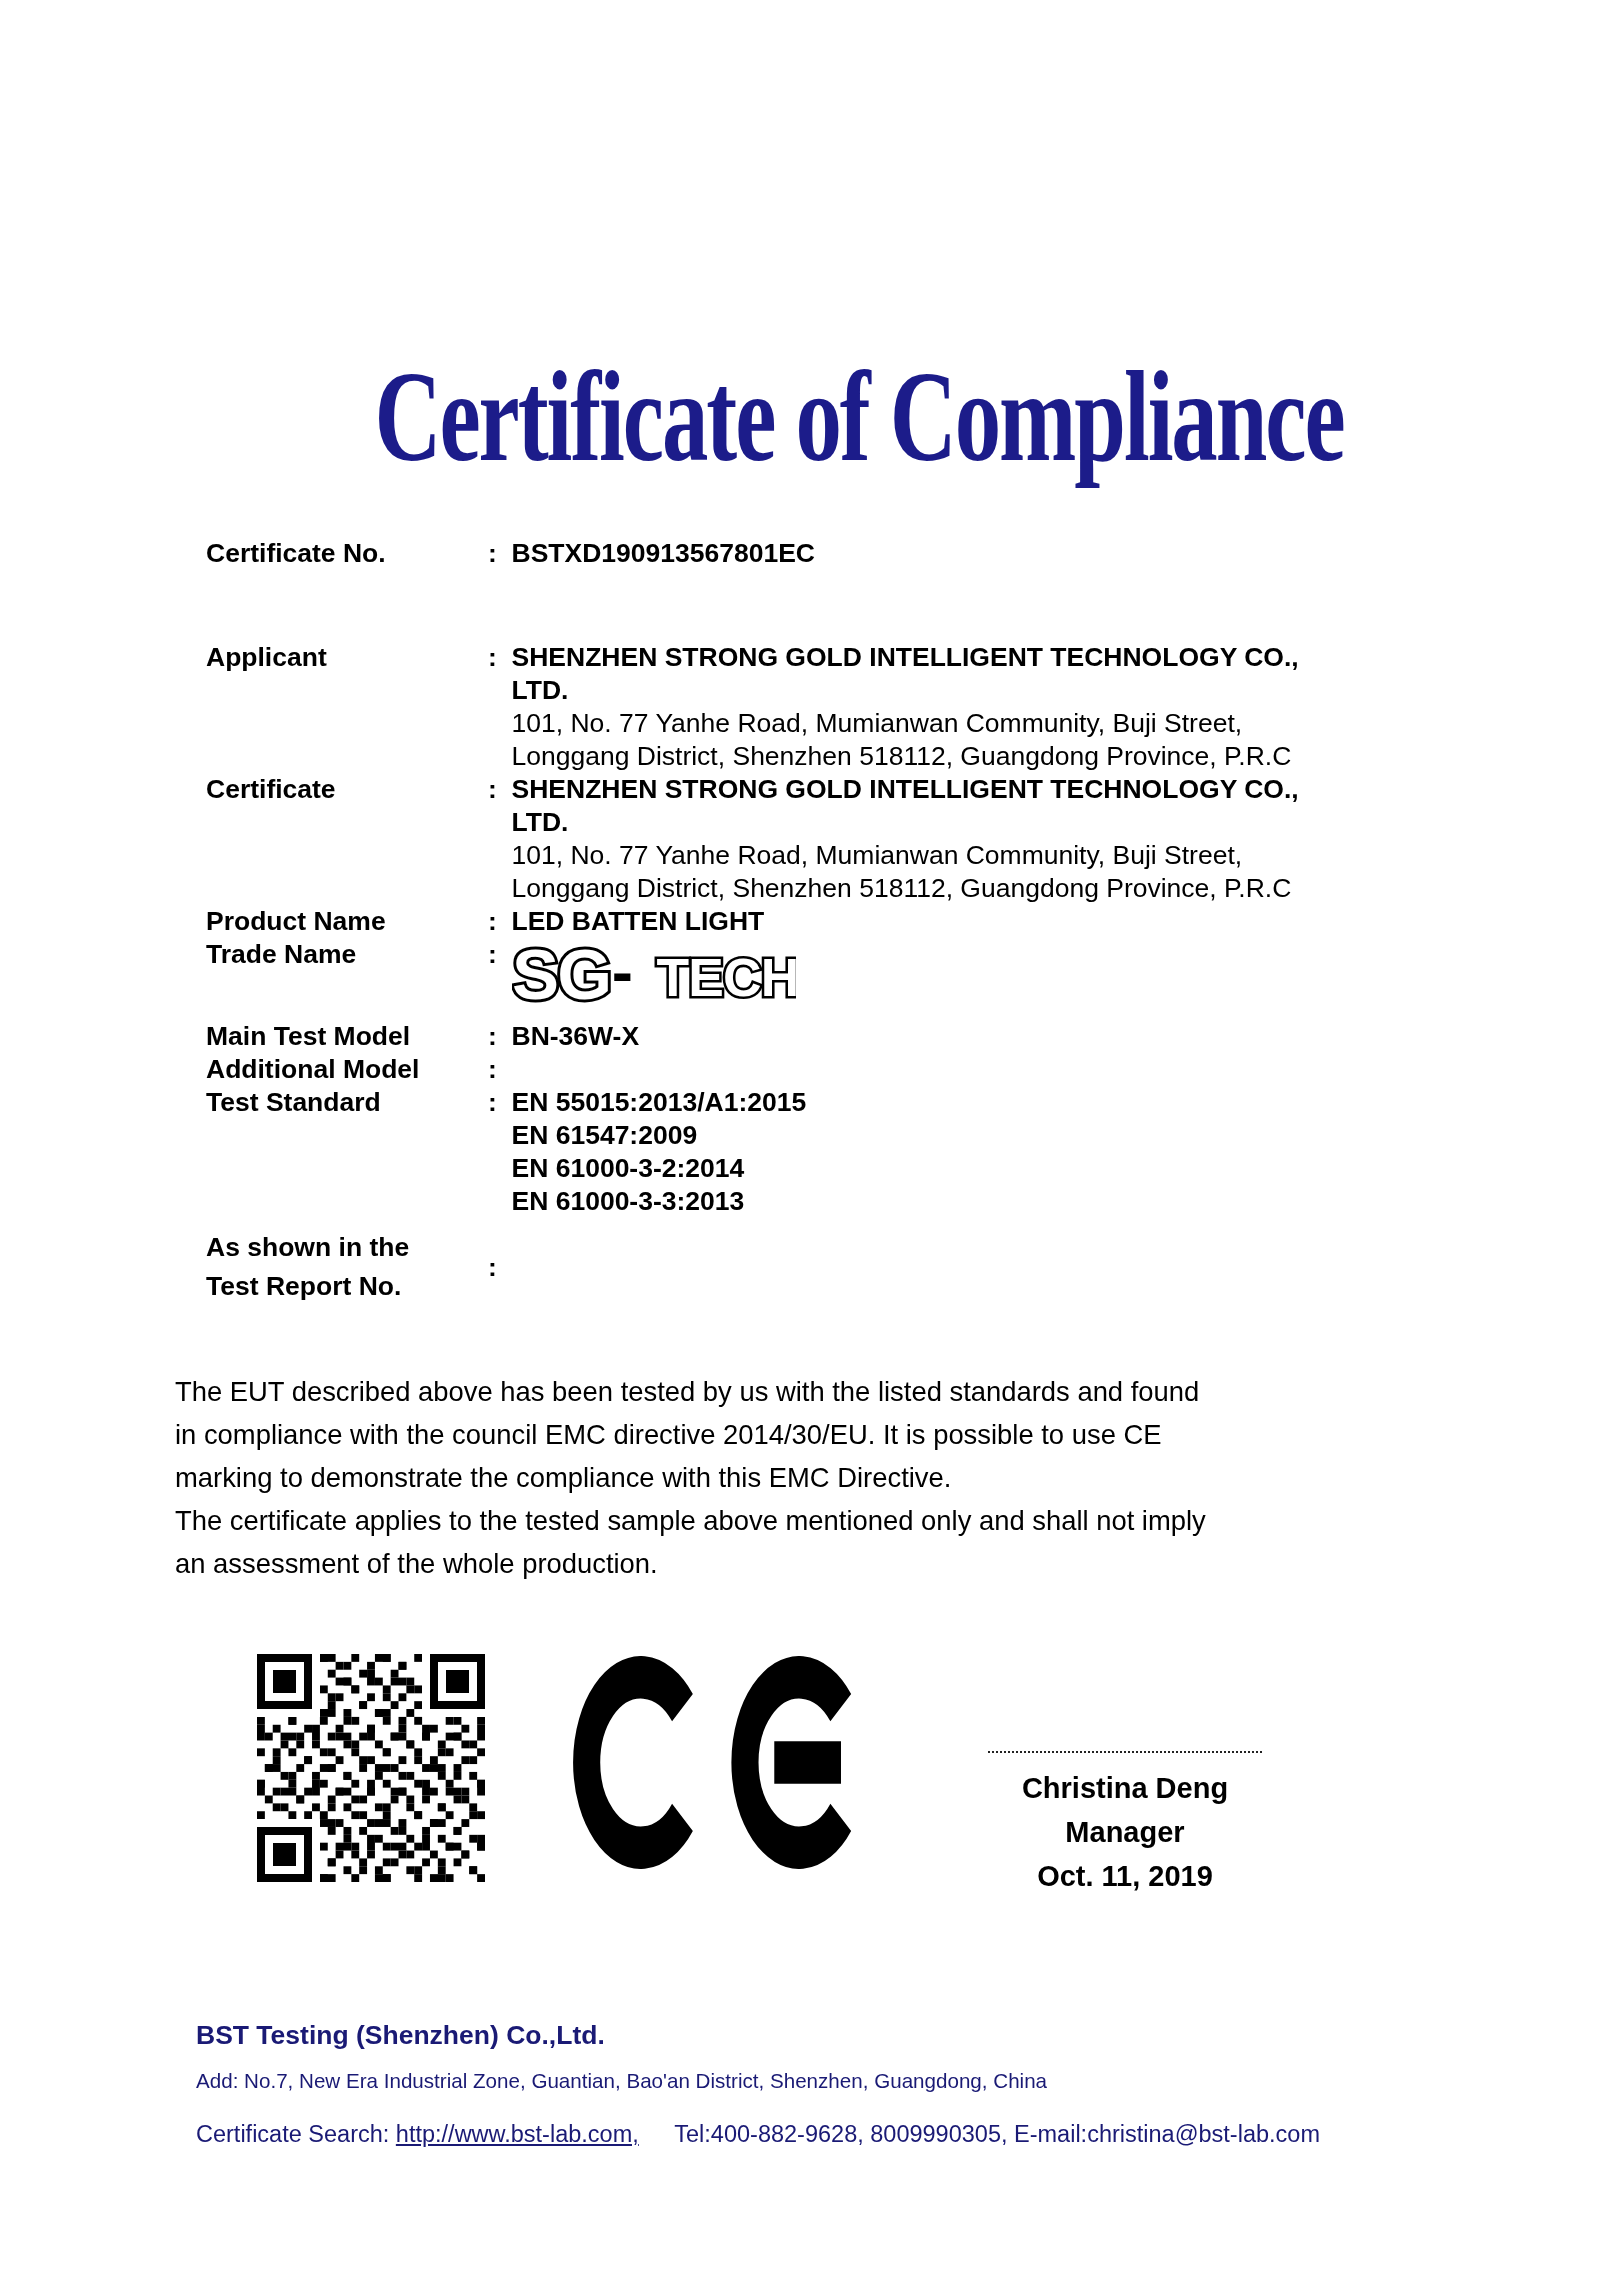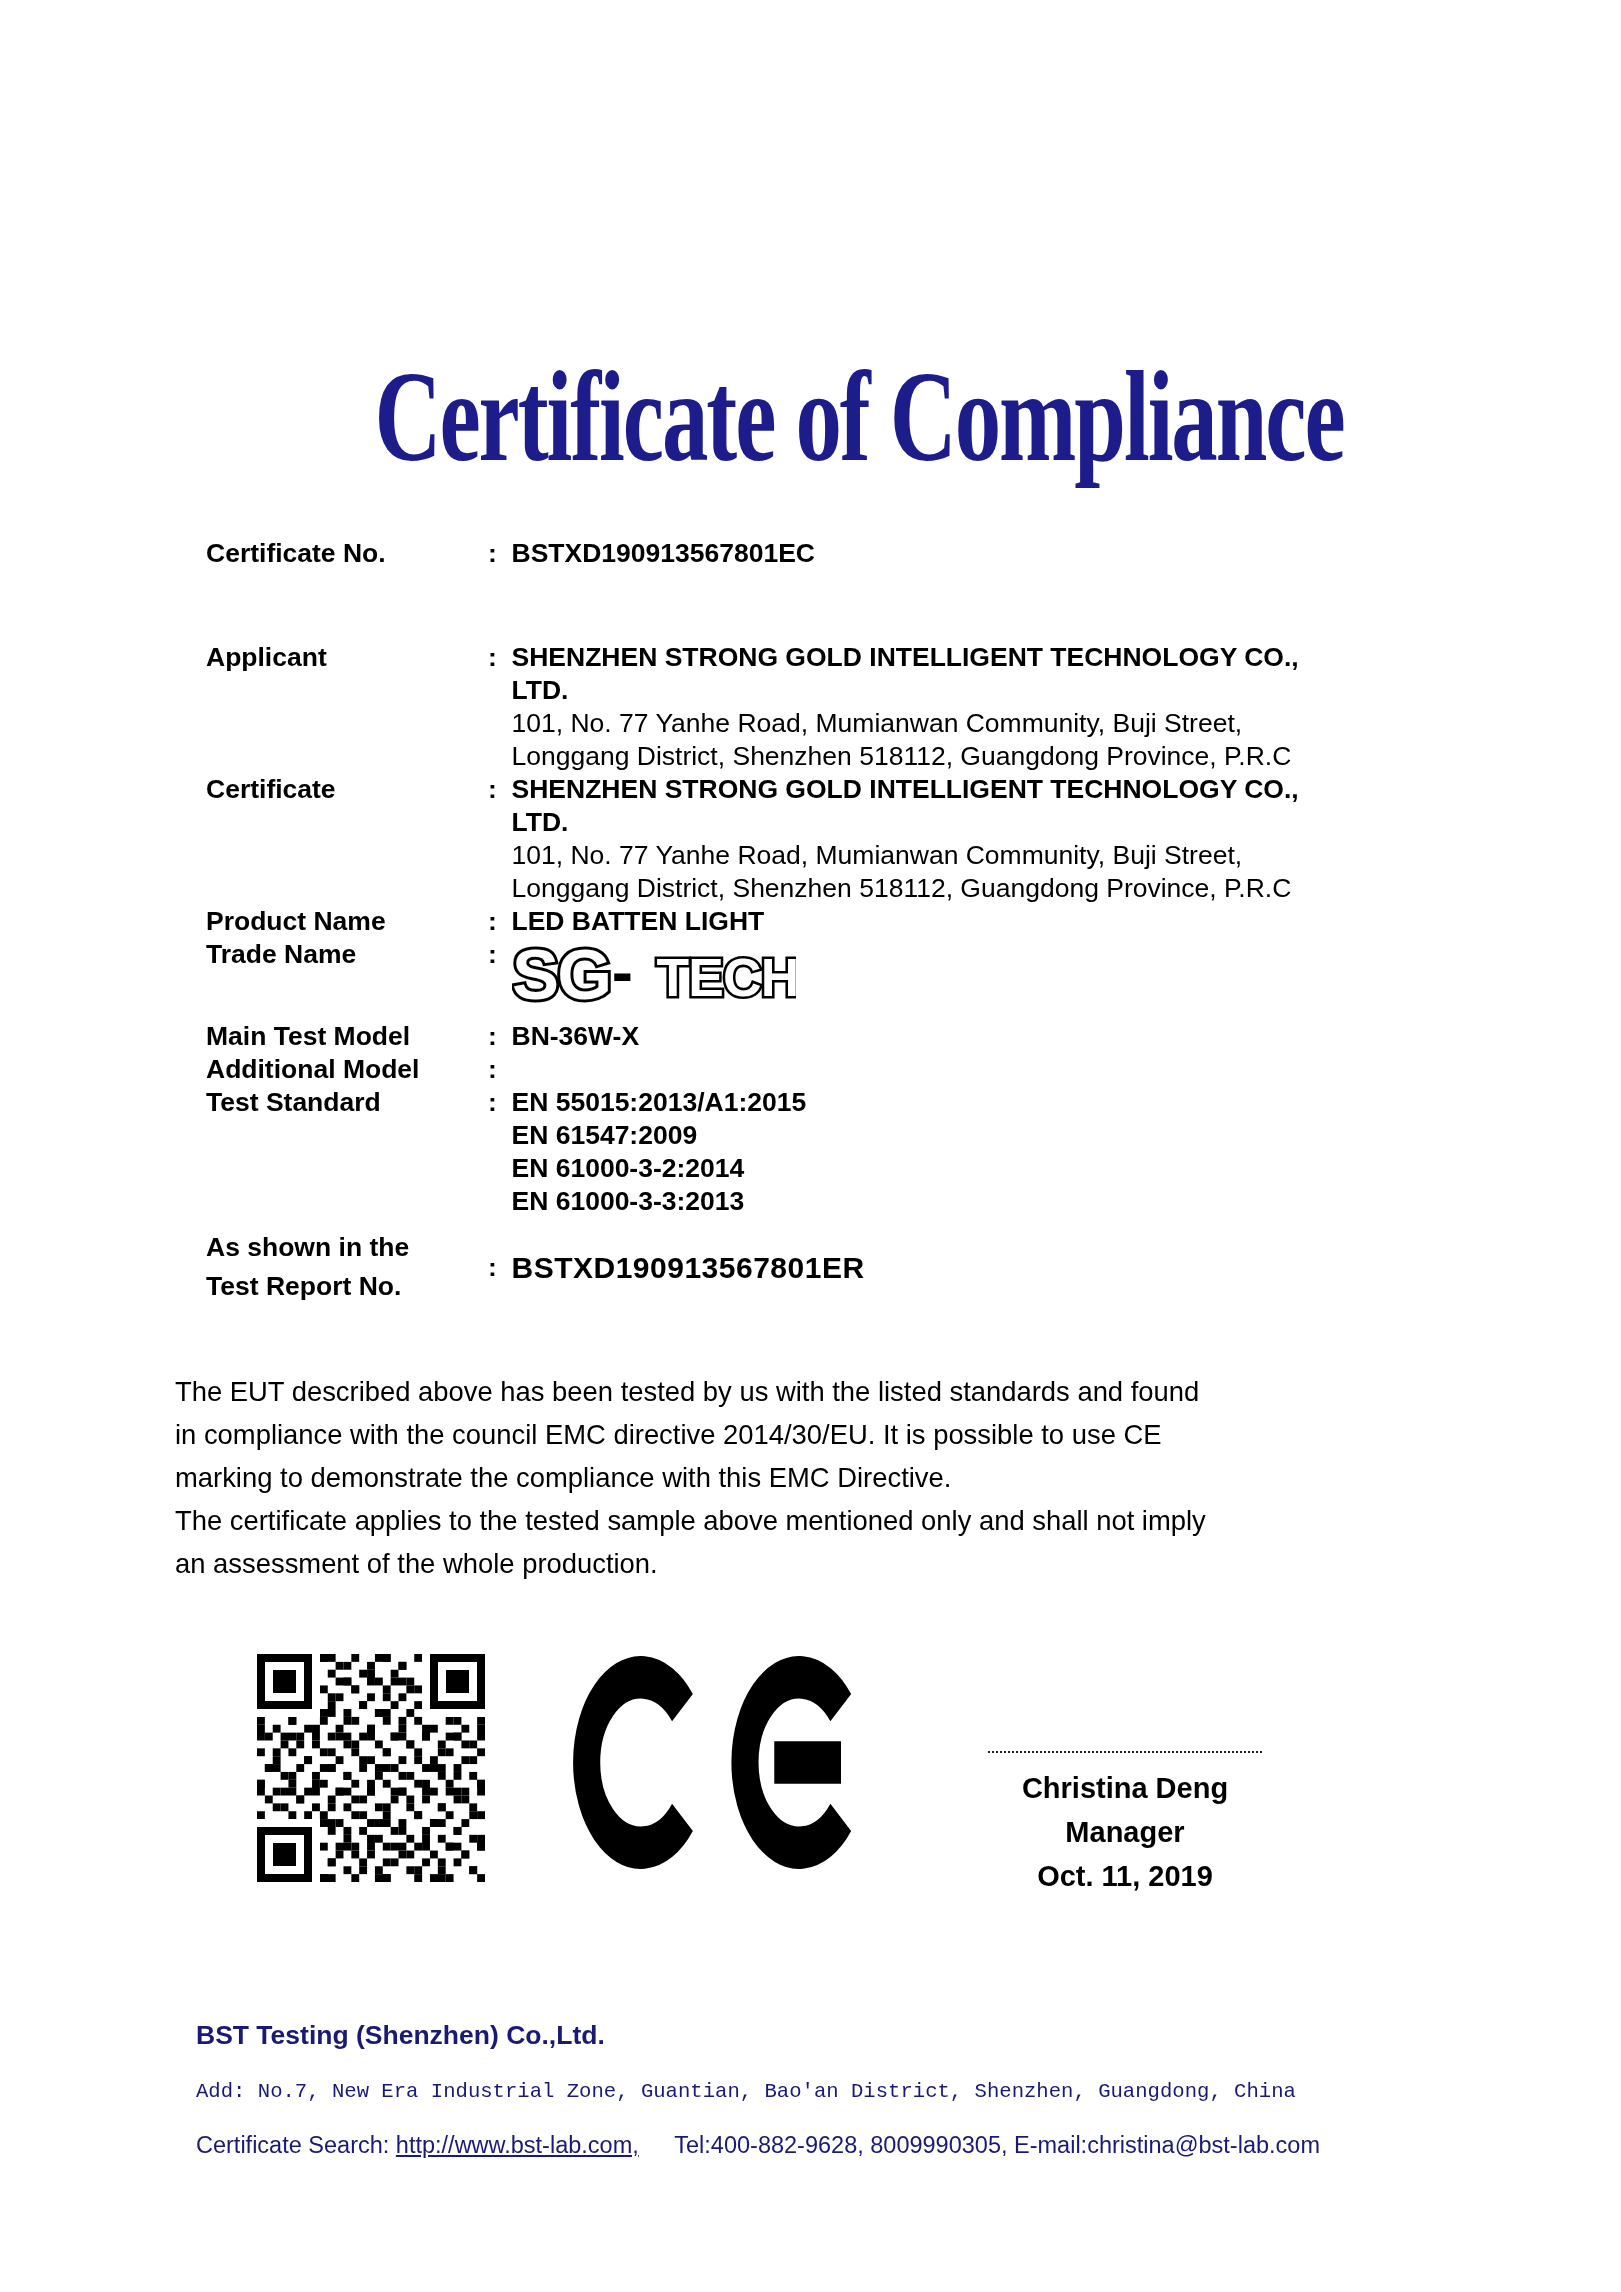--- a/index.html
+++ b/index.html
@@ -47,21 +47,21 @@
   .ce { position:absolute; left:573px; top:1656px; width:294px; height:213px; }
 
   
   .signature { position:absolute; left:982px; top:1745px; width:286px; text-align:center; }
   .sig-line { height:7.8px; border-bottom:2.9px dotted #222; margin:0 5.9px 13.7px 5.9px; }
   .sig-text { font-weight:bold; font-size:29px; line-height:44px; }
 
   
   .footer { position:absolute; left:196px; top:2019px; width:1304px; color:#1a1a75; }
   .footer-company { font-size:26.5px; font-weight:bold; line-height:32px; }
-  .footer-address { font-size:20.6px; line-height:26.5px; margin-top:28px;font-family:Liberation Mono, monospace; }
+  .footer-address { font-size:20.6px; line-height:26.5px; margin-top:17px; }
   .footer-search { font-size:23.5px; line-height:29px; margin-top:25.5px; }
   .footer-url { color:#1a1a75; text-decoration:underline; }
   .footer-contact { margin-left:29px; }
 </style>
 </head>
 <body>
 
 <div class="page">
 
   <div class="title-wrap">
@@ -137,21 +137,20 @@
         <span class="line b">EN 61000-3-3:2013</span>
       </div>
     </div>
 
     <div class="frow report-row">
       <div class="flabel">
         <span class="line">As shown in the</span>
         <span class="line">Test Report No.</span>
       </div>
       <div class="fcolon">:</div>
-      <div class="fvalue fvalue-xl">BSTXD190913567801ER</div>
     </div>
 
   </div>
 
   <div class="body-text">
     <span class="line">The EUT described above has been tested by us with the listed standards and found</span>
     <span class="line">in compliance with the council EMC directive 2014/30/EU. It is possible to use CE</span>
     <span class="line">marking to demonstrate the compliance with this EMC Directive.</span>
     <span class="line">The certificate applies to the tested sample above mentioned only and shall not imply</span>
     <span class="line">an assessment of the whole production.</span>

